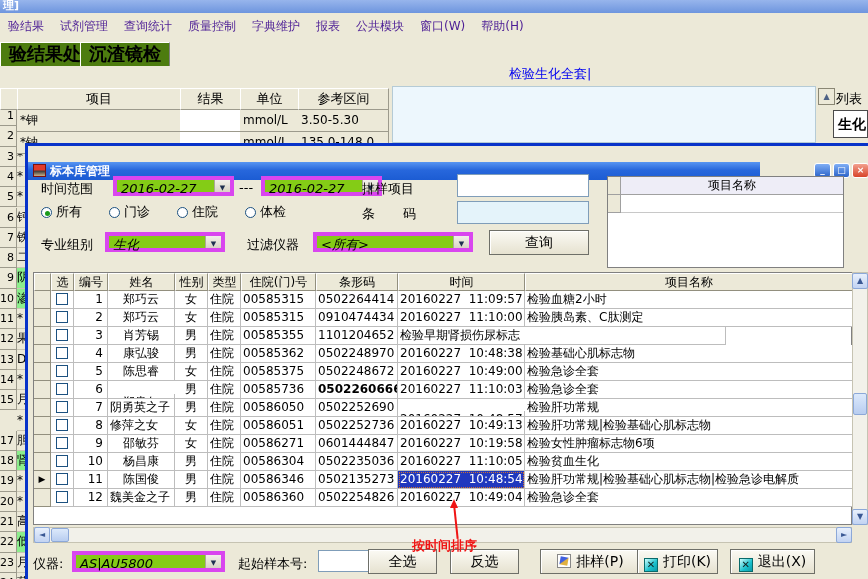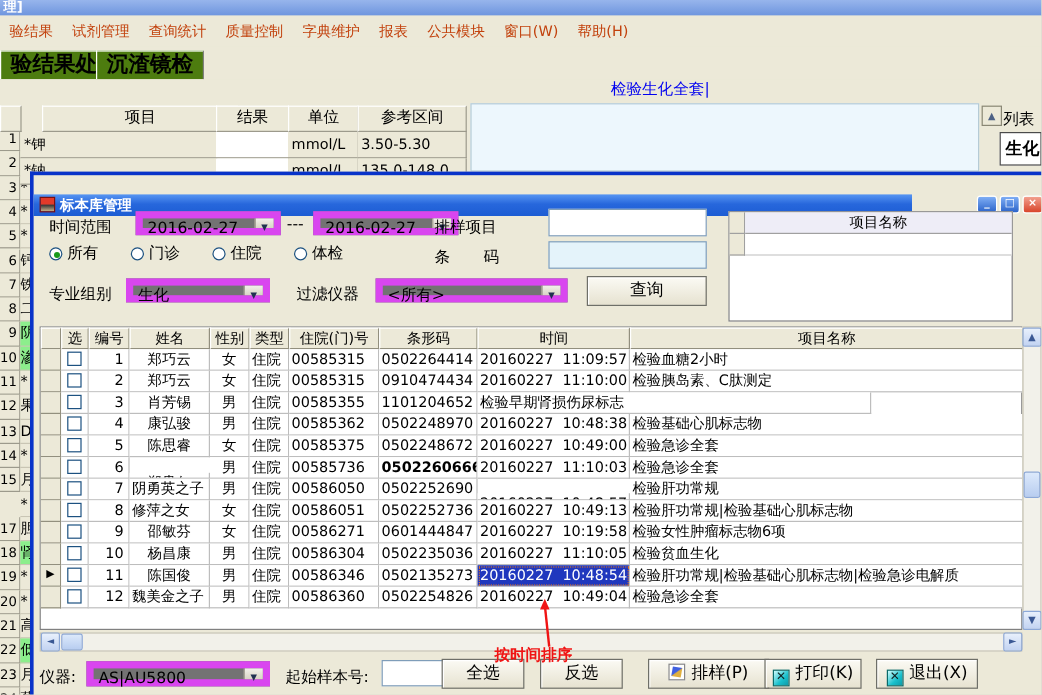--- a/index.html
+++ b/index.html
@@ -6,21 +6,21 @@
   *{box-sizing:border-box;}
   #screen{position:relative;width:868px;height:579px;overflow:hidden;background:#ECE9D8;
           font-family:"DejaVu Sans","Liberation Sans",sans-serif;font-size:12px;color:#000;}
   .abs{position:absolute;overflow:hidden;white-space:nowrap;}
 
   
   .topbar{left:0;top:0;width:868px;height:13px;background:linear-gradient(180deg,#97B5EC,#6E95DE);
           color:#fff;font-weight:bold;font-size:11px;line-height:12px;padding-left:3px;}
 
   
-  .menubar{left:0;top:13px;width:868px;height:26px;background:#ECE9D8;line-height:26px;color:#c2410c;}
+  .menubar{left:0;top:13px;width:868px;height:26px;background:#ECE9D8;line-height:26px;color:#4c1d95;}
   .mitem{display:inline-block;padding:0 8px;}
 
   
   .tabstrip{left:0;top:39px;width:868px;height:27px;background:#ECE9D8;}
   .tab{position:absolute;top:3px;height:24px;line-height:22px;padding:0 8px;background:#4d7c0f;
        border:1px solid #808080;border-bottom:none;border-top-color:#fff;border-left-color:#fff;
        font-weight:bold;font-size:18px;}
 
   .bglink{color:#0000F0;font-size:13px;}
 
@@ -46,21 +46,21 @@
     background:linear-gradient(180deg,#5795F2 0%,#2767DC 45%,#1C5CD3 100%);
     color:#fff;font-weight:bold;font-size:12px;line-height:18px;margin-top:16px;}
   .dlg-ico{position:absolute;left:5px;top:2px;width:13px;height:13px;border:1px solid #7a1010;
     background:linear-gradient(180deg,#E23A2A 0%,#E23A2A 45%,#3a3a3a 55%,#C8B088 100%);}
   .tbtn{position:absolute;top:1px;width:17px;height:15px;border:1px solid #fff;border-radius:3px;
     background:linear-gradient(180deg,#7FAEF5,#2B63C9);color:#fff;text-align:center;
     font-size:9px;line-height:13px;font-weight:bold;}
   .tbtn.close{background:linear-gradient(180deg,#F2A08E,#D8442A);}
 
   .lbl{position:absolute;font-size:13px;}
-  .combo{position:absolute;background:#737373;border:6px solid #d946ef;line-height:17px;padding-left:4px;font-size:13px;}
+  .combo{position:absolute;background:#84cc16;border:4px solid #d946ef;line-height:17px;padding-left:4px;font-size:13px;font-style:italic;}
   .combo .arr{position:absolute;right:0;top:0;bottom:0;width:16px;background:linear-gradient(180deg,#F2F1EA,#D8D4C4);
     border-left:1px solid #ACA899;text-align:center;font-size:7px;line-height:16px;color:#203050;}
   .inputbox{position:absolute;background:#fff;border:1px solid #7F9DB9;}
   .inputbox.blue{background:#E4F3FA;}
   .btn{position:absolute;background:linear-gradient(180deg,#FBFAF4,#E6E2D0);border:1px solid #6e6f68;
     box-shadow:inset 1px 1px 0 #fff;text-align:center;font-size:14px;}
   .radio{position:absolute;font-size:13px;line-height:14px;}
   .rdot{display:inline-block;width:11px;height:11px;border:1px solid #1C5180;border-radius:50%;
     background:#fff;vertical-align:-2px;margin-right:4px;position:relative;}
   .rdot.on::after{content:"";position:absolute;left:3px;top:3px;width:5px;height:5px;border-radius:50%;background:#1a9a1a;}
@@ -163,21 +163,21 @@
       <div class="sfrag" style="top: 512px; height: 20.3px; line-height: 19px;">高</div>
       <div class="snum" style="top: 532.3px; height: 20.3px; line-height: 19px;">22</div>
       <div class="sfrag green" style="top: 532.3px; height: 20.3px; line-height: 19px;">低</div>
       <div class="snum" style="top: 552.6px; height: 20.3px; line-height: 19px;">23</div>
       <div class="sfrag" style="top: 552.6px; height: 20.3px; line-height: 19px;">月</div>
       <div class="snum" style="top: 572.9px; height: 20.3px; line-height: 19px;">24</div>
       <div class="sfrag" style="top: 572.9px; height: 20.3px; line-height: 19px;">葡</div>
     </div>
 
   <div class="abs bgh" style="left:0;top:88px;width:18px;height:22px;"></div>
-  <div class="abs bgh" style="left:35px;top:88px;width:164px;height:22px;">项目</div>
+  <div class="abs bgh" style="left:17px;top:88px;width:164px;height:22px;">项目</div>
   <div class="abs bgh" style="left:180px;top:88px;width:61px;height:22px;">结果</div>
   <div class="abs bgh" style="left:240px;top:88px;width:59px;height:22px;">单位</div>
   <div class="abs bgh" style="left:298px;top:88px;width:91px;height:22px;">参考区间</div>
 
   <div class="abs bgc" style="left:17px;top:110px;width:164px;height:22px;">*钾</div>
   <div class="abs bgc white" style="left:180px;top:110px;width:61px;height:22px;"></div>
   <div class="abs bgc" style="left:240px;top:110px;width:59px;height:22px;">mmol/L</div>
   <div class="abs bgc" style="left:298px;top:110px;width:91px;height:22px;">3.50-5.30</div>
 
   <div class="abs bgc" style="left:17px;top:132px;width:164px;height:22px;">*钠</div>

